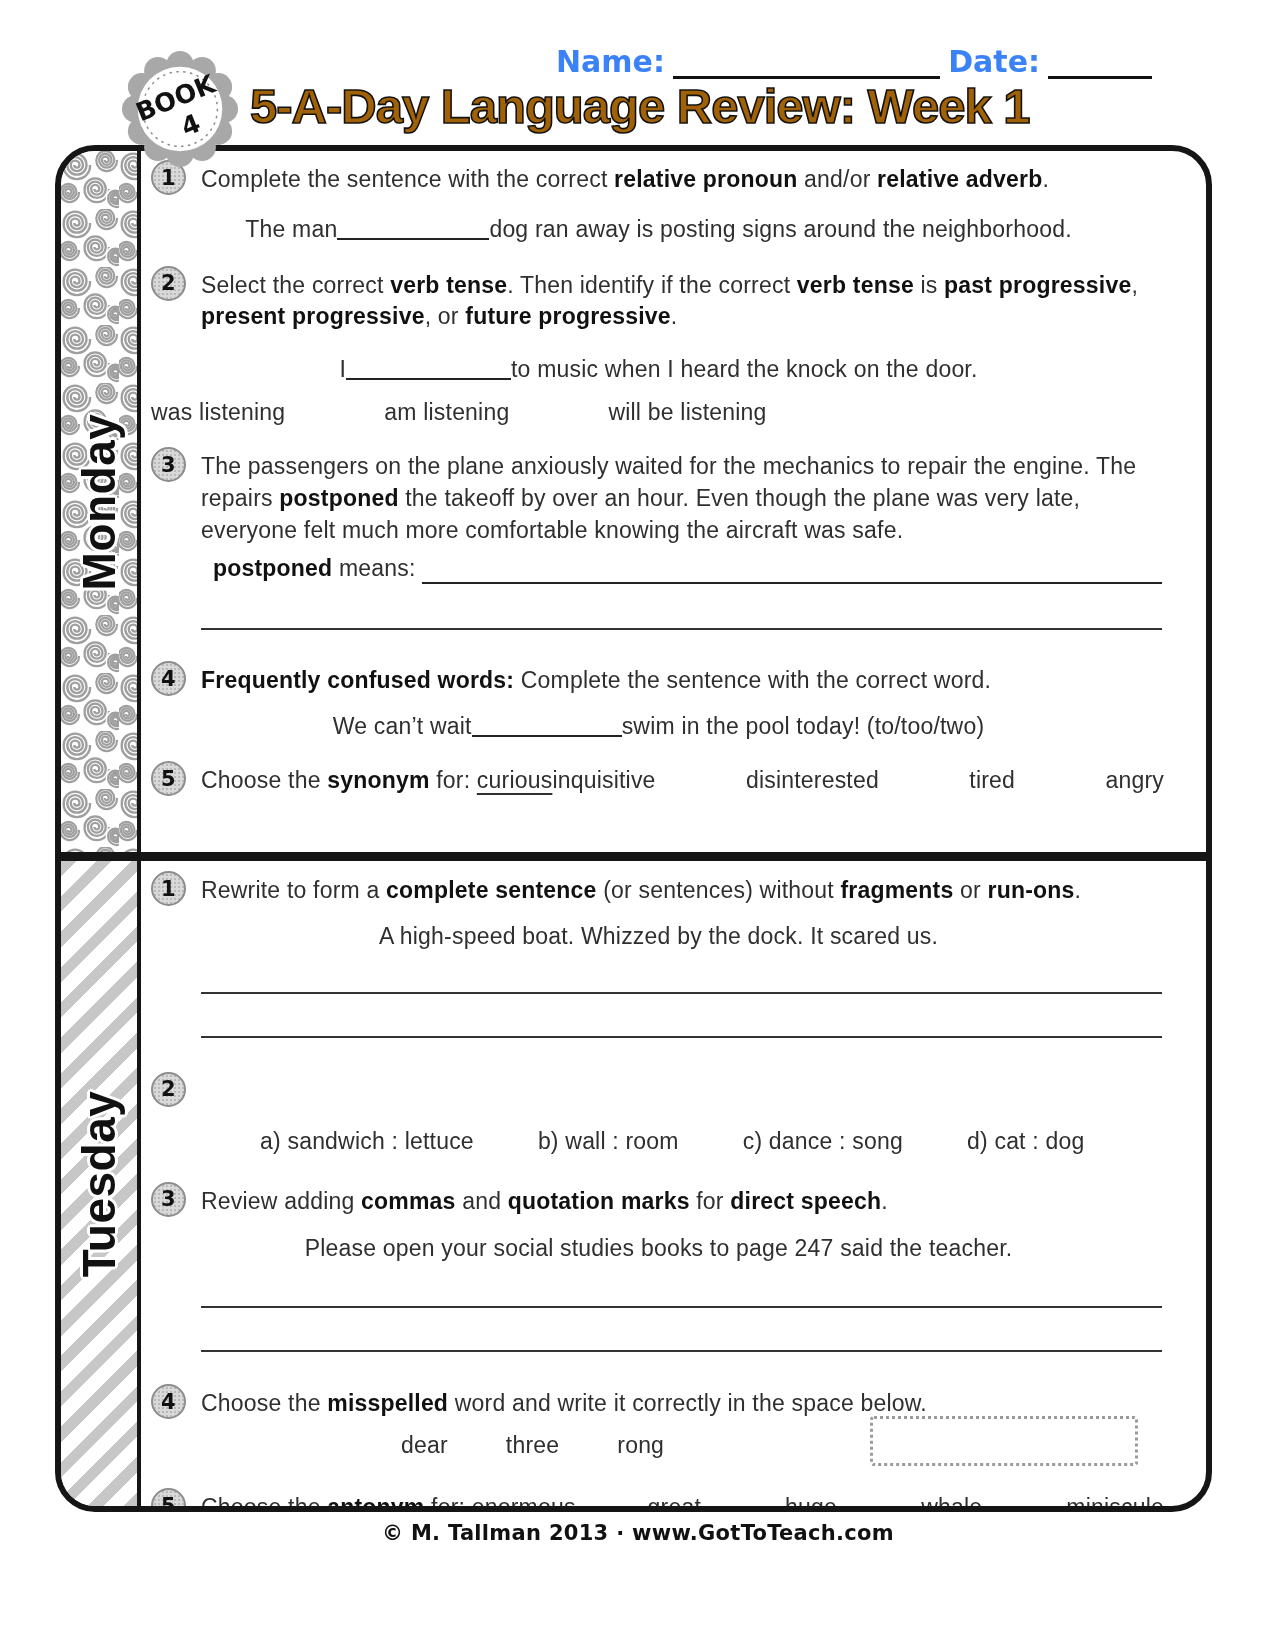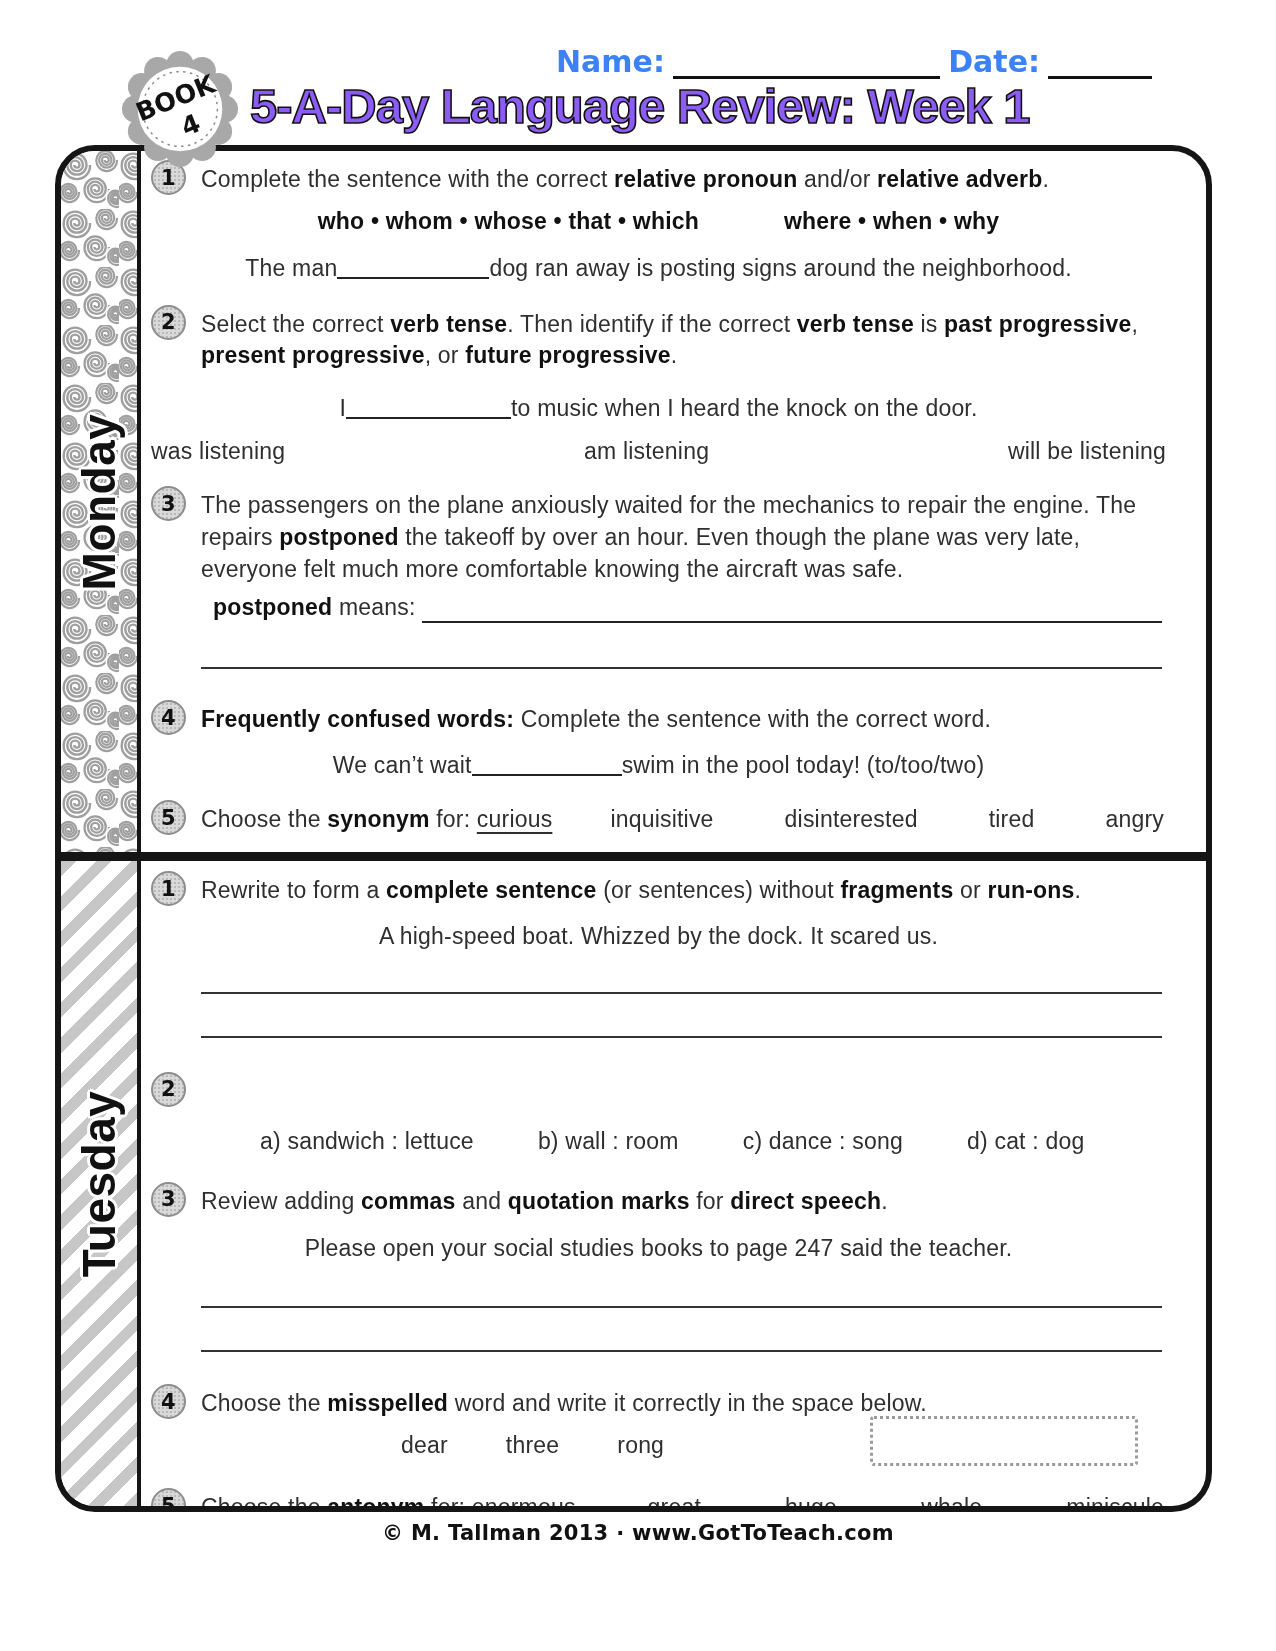--- a/index.html
+++ b/index.html
@@ -14,21 +14,21 @@
     display:flex; align-items:flex-end; gap:8px;
     font-size:30px; font-weight:bold; color:#3b82f6;
     font-family:"DejaVu Sans", sans-serif;
   }
   .name-line { flex:1; border-bottom:3px solid #111; height:34px; }
   .date-line { width:104px; border-bottom:3px solid #111; height:34px; }
   .badge { position:absolute; top:50px; left:121px; width:118px; height:118px; z-index:6; }
   .badge text { font-family:"DejaVu Sans", sans-serif; font-weight:bold; }
   .title {
     position:absolute; top:78px; left:250px; font-size:49px; font-weight:bold;
-    letter-spacing:-1px; color:#8b5cf6; -webkit-text-stroke:1.6px #111; white-space:nowrap;
+    letter-spacing:-1px; color:#a16207; -webkit-text-stroke:1.6px #111; white-space:nowrap;
   }
   
   .main-box {
     position:absolute; top:145px; left:55px; width:1157px; height:1367px;
     border:6px solid #151515; border-radius:40px; overflow:hidden;
     display:flex; flex-direction:column; background:#fff; z-index:2;
   }
   .section { display:flex; min-height:0; }
   .section-monday { height:701px; }
   .section-tuesday { flex:1; }
@@ -52,26 +52,26 @@
     border:2px solid #8d8d8d;
     display:flex; align-items:center; justify-content:center;
     font:bold 21px "DejaVu Sans", sans-serif; color:#111;
   }
   .qtext { padding-top:4px; line-height:1.38; max-width:980px; }
   span.b { font-weight:bold; color:#111; }
   span.u { text-decoration:underline; text-underline-offset:5px; text-decoration-thickness:2px; }
   span.blank { display:inline-block; border-bottom:2.5px solid #222; height:20px; vertical-align:-3px; }
   .centerline { text-align:center; }
   .wordbank { display:flex; justify-content:center; gap:85px; font-weight:bold; color:#111; }
-  .opts-center { display:flex; justify-content:space-between; gap:72px; }
+  .opts-center { display:flex; justify-content:flex-start; gap:99px; }
   .means-row { display:flex; align-items:flex-end; margin:8px 4px 0 62px; line-height:1.3; }
   .fill-line { flex:1; border-bottom:2.5px solid #222; height:24px; margin-left:6px; }
   .ans-line { border-bottom:2.5px solid #333; margin-left:50px; margin-right:4px; height:0; }
   .q5line { display:flex; flex:1; max-width:none; }
-  .opts-spread { flex:1; display:flex; justify-content:space-between; margin-left:58px; margin-right:2px; }
+  .opts-spread { flex:1; display:flex; justify-content:space-between; margin-right:2px; }
   .analogy-line { display:flex; }
   .pair { margin-left:172px; font-weight:bold; color:#111; }
   .analogy-opts { display:flex; gap:64px; margin-left:109px; }
   .t4row { display:flex; align-items:flex-start;gap:44px; }
   .t4opts { display:flex; gap:58px; margin-left:250px; padding-top:12px; }
   .answer-box {
     margin-left:auto; margin-right:28px; margin-top:-4px;
     width:268px; height:50px; border:3px dotted #9a9a9a; border-radius:4px; background:#fff;
   }
   
@@ -146,24 +146,20 @@
           <rect width="100%" height="100%" fill="url(#swirlpat)"></rect>
         </svg>
         <div class="day-label">Monday</div>
       </div>
       <div class="content">
 
         <div class="q" style="margin-top:9px">
           <div class="qnum">1</div>
           <div class="qtext"><span class="">Complete the sentence with the correct </span><span class="b">relative pronoun</span><span class=""> and/or </span><span class="b">relative adverb</span><span class="">.</span></div>
         </div>
-        <div class="wordbank" style="margin-top:12px">
-          <span>who • whom • whose • that • which</span>
-          <span>where • when • why</span>
-        </div>
         <div class="centerline" style="margin-top:20px"><span class="">The man</span><span class="blank" style="width: 152px;"></span><span class="">dog ran away is posting signs around the neighborhood.</span></div>
 
         <div class="q" style="margin-top:23px">
           <div class="qnum">2</div>
           <div class="qtext"><span class="">Select the correct </span><span class="b">verb tense</span><span class="">.  Then identify if the correct </span><span class="b">verb tense</span><span class=""> is </span><span class="b">past progressive</span><span class="">, </span><span class="b">present progressive</span><span class="">, or </span><span class="b">future progressive</span><span class="">.</span></div>
         </div>
         <div class="centerline" style="margin-top:23px"><span class="">I</span><span class="blank" style="width: 165px;"></span><span class="">to music when I heard the knock on the door.</span></div>
         <div class="opts-center" style="margin-top:16px">
           <span>was listening</span>
           <span>am listening</span>

